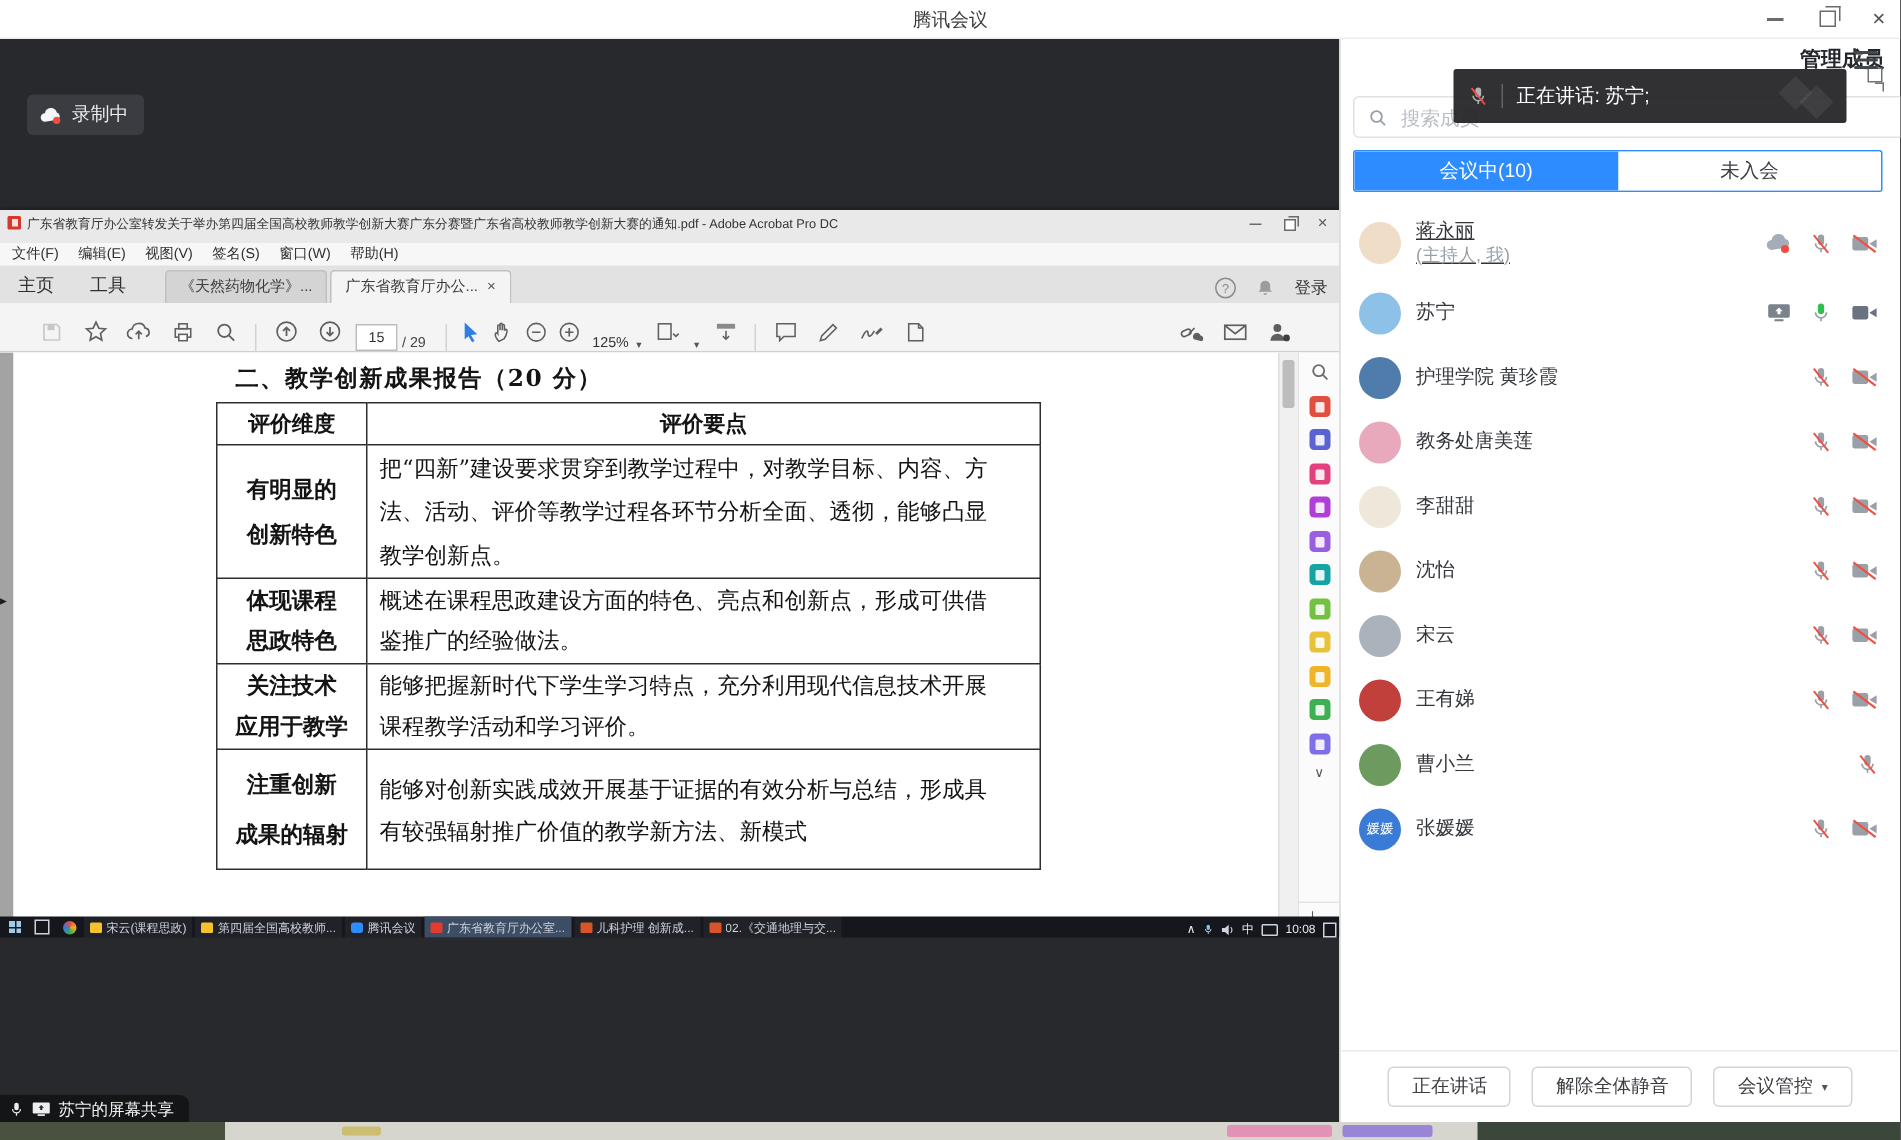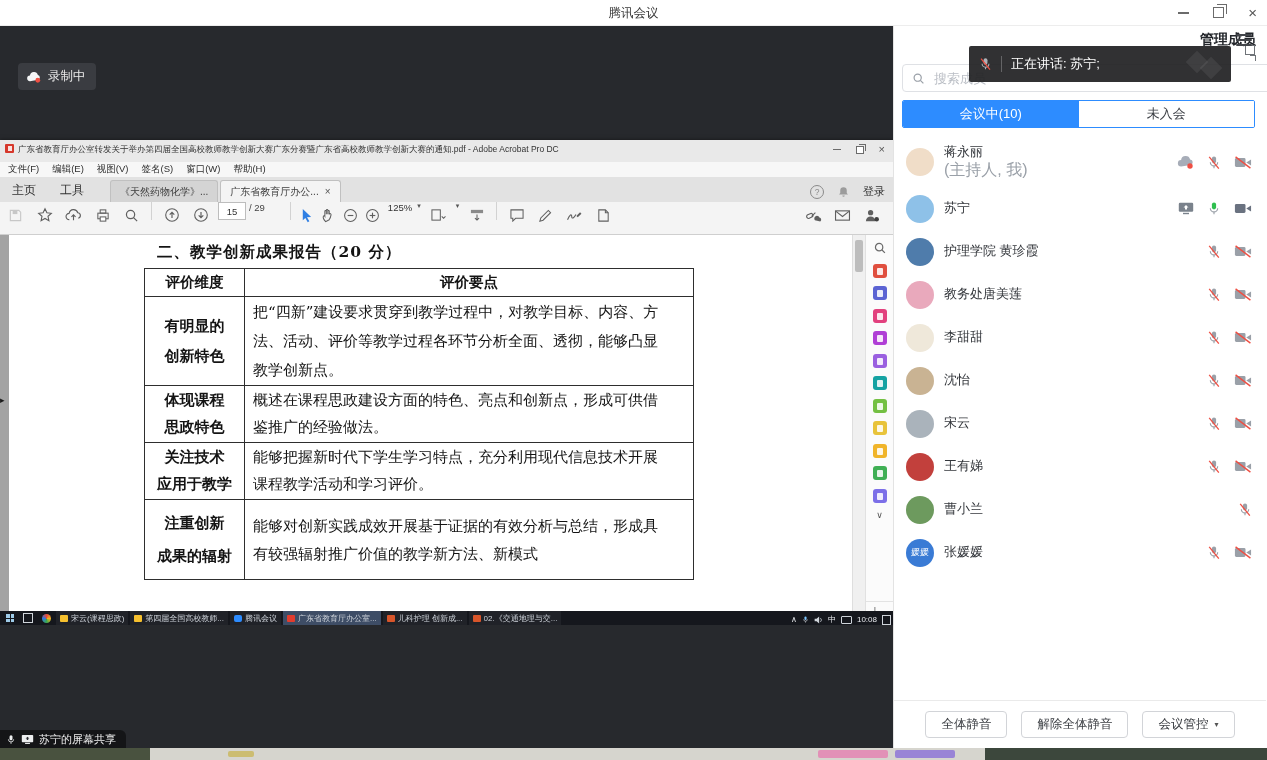--- a/index.html
+++ b/index.html
@@ -39,27 +39,27 @@
   .ac-tabbar{height:25px;background:#e2e2e2;display:flex;align-items:flex-end;position:relative;}
   .ac-navtab{font-size:12px;color:#303030;padding:0 12px;line-height:24px;}
   .doc-tab{height:21px;line-height:21px;font-size:10px;padding:0 9px;margin-right:2px;background:#d4d4d4;
            border:1px solid #c0c0c0;border-bottom:none;border-radius:3px 3px 0 0;color:#3c3c3c;
            white-space:nowrap;overflow:hidden;max-width:104px;display:flex;align-items:center;gap:6px;}
   .doc-tab.active{background:#f4f4f4;}
   .tab-close{font-size:10px;color:#555;}
   .ac-tab-right{position:absolute;right:8px;bottom:3px;display:flex;align-items:center;gap:13px;font-size:11px;color:#333;}
   .help-circ{width:12px;height:12px;border:1.2px solid #8a8a8a;border-radius:50%;color:#8a8a8a;font-size:8.5px;
              display:flex;align-items:center;justify-content:center;}
-  .ac-toolbar{height:32px;background:#f4f4f4;border-bottom:1px solid #cfcfcf;display:flex;align-items:flex-start;padding:0 1px;}
+  .ac-toolbar{height:32px;background:#f4f4f4;border-bottom:1px solid #cfcfcf;display:flex;align-items:flex-end;padding:0 20px;}
   .ti{width:29px;height:26px;display:flex;align-items:center;justify-content:center;flex:none;}
   .ti.narrow{width:22px;}
   .tsep{width:1px;height:18px;background:#d2d2d2;margin:0 5px;flex:none;}
   .pgbox{min-width:20px;height:16px;border:1px solid #bdbdbd;background:#fff;font-size:9.5px;color:#333;
          display:flex;align-items:center;justify-content:center;padding:0 3px;margin:0 3px;}
-  .pgtotal{font-size:9.5px;color:#444;margin-right:20px;}
+  .pgtotal{font-size:9.5px;color:#444;margin-right:8px;}
   .zoomtxt{font-size:9.5px;color:#333;margin:0 2px 0 4px;}
   .caret{font-size:7px;color:#555;margin:0 3px;}
   .ac-tools-right{margin-left:auto;display:flex;align-items:center;padding-right:6px;}
 
   .ac-content{position:relative;height:385px;background:#fff;display:flex;overflow:hidden;}
   .nav-strip{width:9px;background:#a3a3a3;position:relative;flex:none;}
   .nav-arrow{position:absolute;left:0px;top:160px;font-size:9px;color:#1a1a1a;}
   .page{flex:1;position:relative;background:#fff;overflow:hidden;
         font-family:"DejaVu Serif","Liberation Serif",serif;color:#141414;}
   .doc-heading{position:absolute;left:148px;top:7px;font-size:15.5px;font-weight:bold;letter-spacing:1px;}
@@ -135,26 +135,26 @@
   .searchbox input::placeholder{color:#b9bdc4;}
 
   .tabs{position:absolute;left:8px;top:75px;width:351px;height:26px;border:1px solid #2D8CFF;border-radius:2px;
         display:flex;overflow:hidden;}
   .tab{flex:1;display:flex;align-items:center;justify-content:center;font-size:13px;}
   .tab.active{background:#2D8CFF;color:#fff;}
   .tab.inactive{background:#fff;color:#3d4046;}
 
   .plist{position:absolute;left:0;top:112px;right:0;}
   .p-row{height:43px;display:flex;align-items:center;padding:0 14px 0 12px;gap:10px;}
-  .p-row.tall{height:50px;}
+  .p-row.tall{height:50px;text-decoration:underline;}
   .avatar{width:28px;height:28px;border-radius:50%;flex:none;display:flex;align-items:center;justify-content:center;
           color:#fff;font-size:9px;overflow:hidden;}
   .p-names{display:flex;flex-direction:column;line-height:1.25;}
   .p-name{font-size:13px;color:#33363b;}
-  .p-sub{font-size:16px;color:#9aa0a8;}
+  .p-sub{font-size:12px;color:#9aa0a8;}
   .p-icons{margin-left:auto;display:flex;align-items:center;gap:13px;}
 
   .footer{position:absolute;left:0;right:0;bottom:0;height:47px;border-top:1px solid #eaeaea;display:flex;
           align-items:center;justify-content:center;gap:14px;}
   .btn{height:27px;padding:0 15px;border:1px solid #d2d4d8;border-radius:4px;background:#fff;font-size:12.5px;
        color:#3a3d42;display:flex;align-items:center;gap:6px;font-family:inherit;}
   .btn .caret{font-size:8px;color:#555;margin:0;}
 
   svg{display:block;}
 </style>
@@ -751,21 +751,21 @@
                 <rect x="0.8" y="2.2" width="11.4" height="9.6" rx="1.5" fill="#9aa0a8"></rect>
                 <path d="M13 7l5.2-3.2v6.4z" fill="#9aa0a8"></path>
                 <line x1="1.5" y1="1" x2="17.5" y2="13" stroke="#ef4f43" stroke-width="1.5"></line>
               </svg>
           </span>
         </div>
 
       </div>
 
       <div class="footer">
-        <button class="btn">全体静音</button>
+        <button class="btn">正在讲话</button>
         <button class="btn">解除全体静音</button>
         <button class="btn">
           <span>会议管控</span>
           <span class="caret">▾</span>
         </button>
       </div>
     </div>
   </div>
 
   <div class="bottom-strip">

